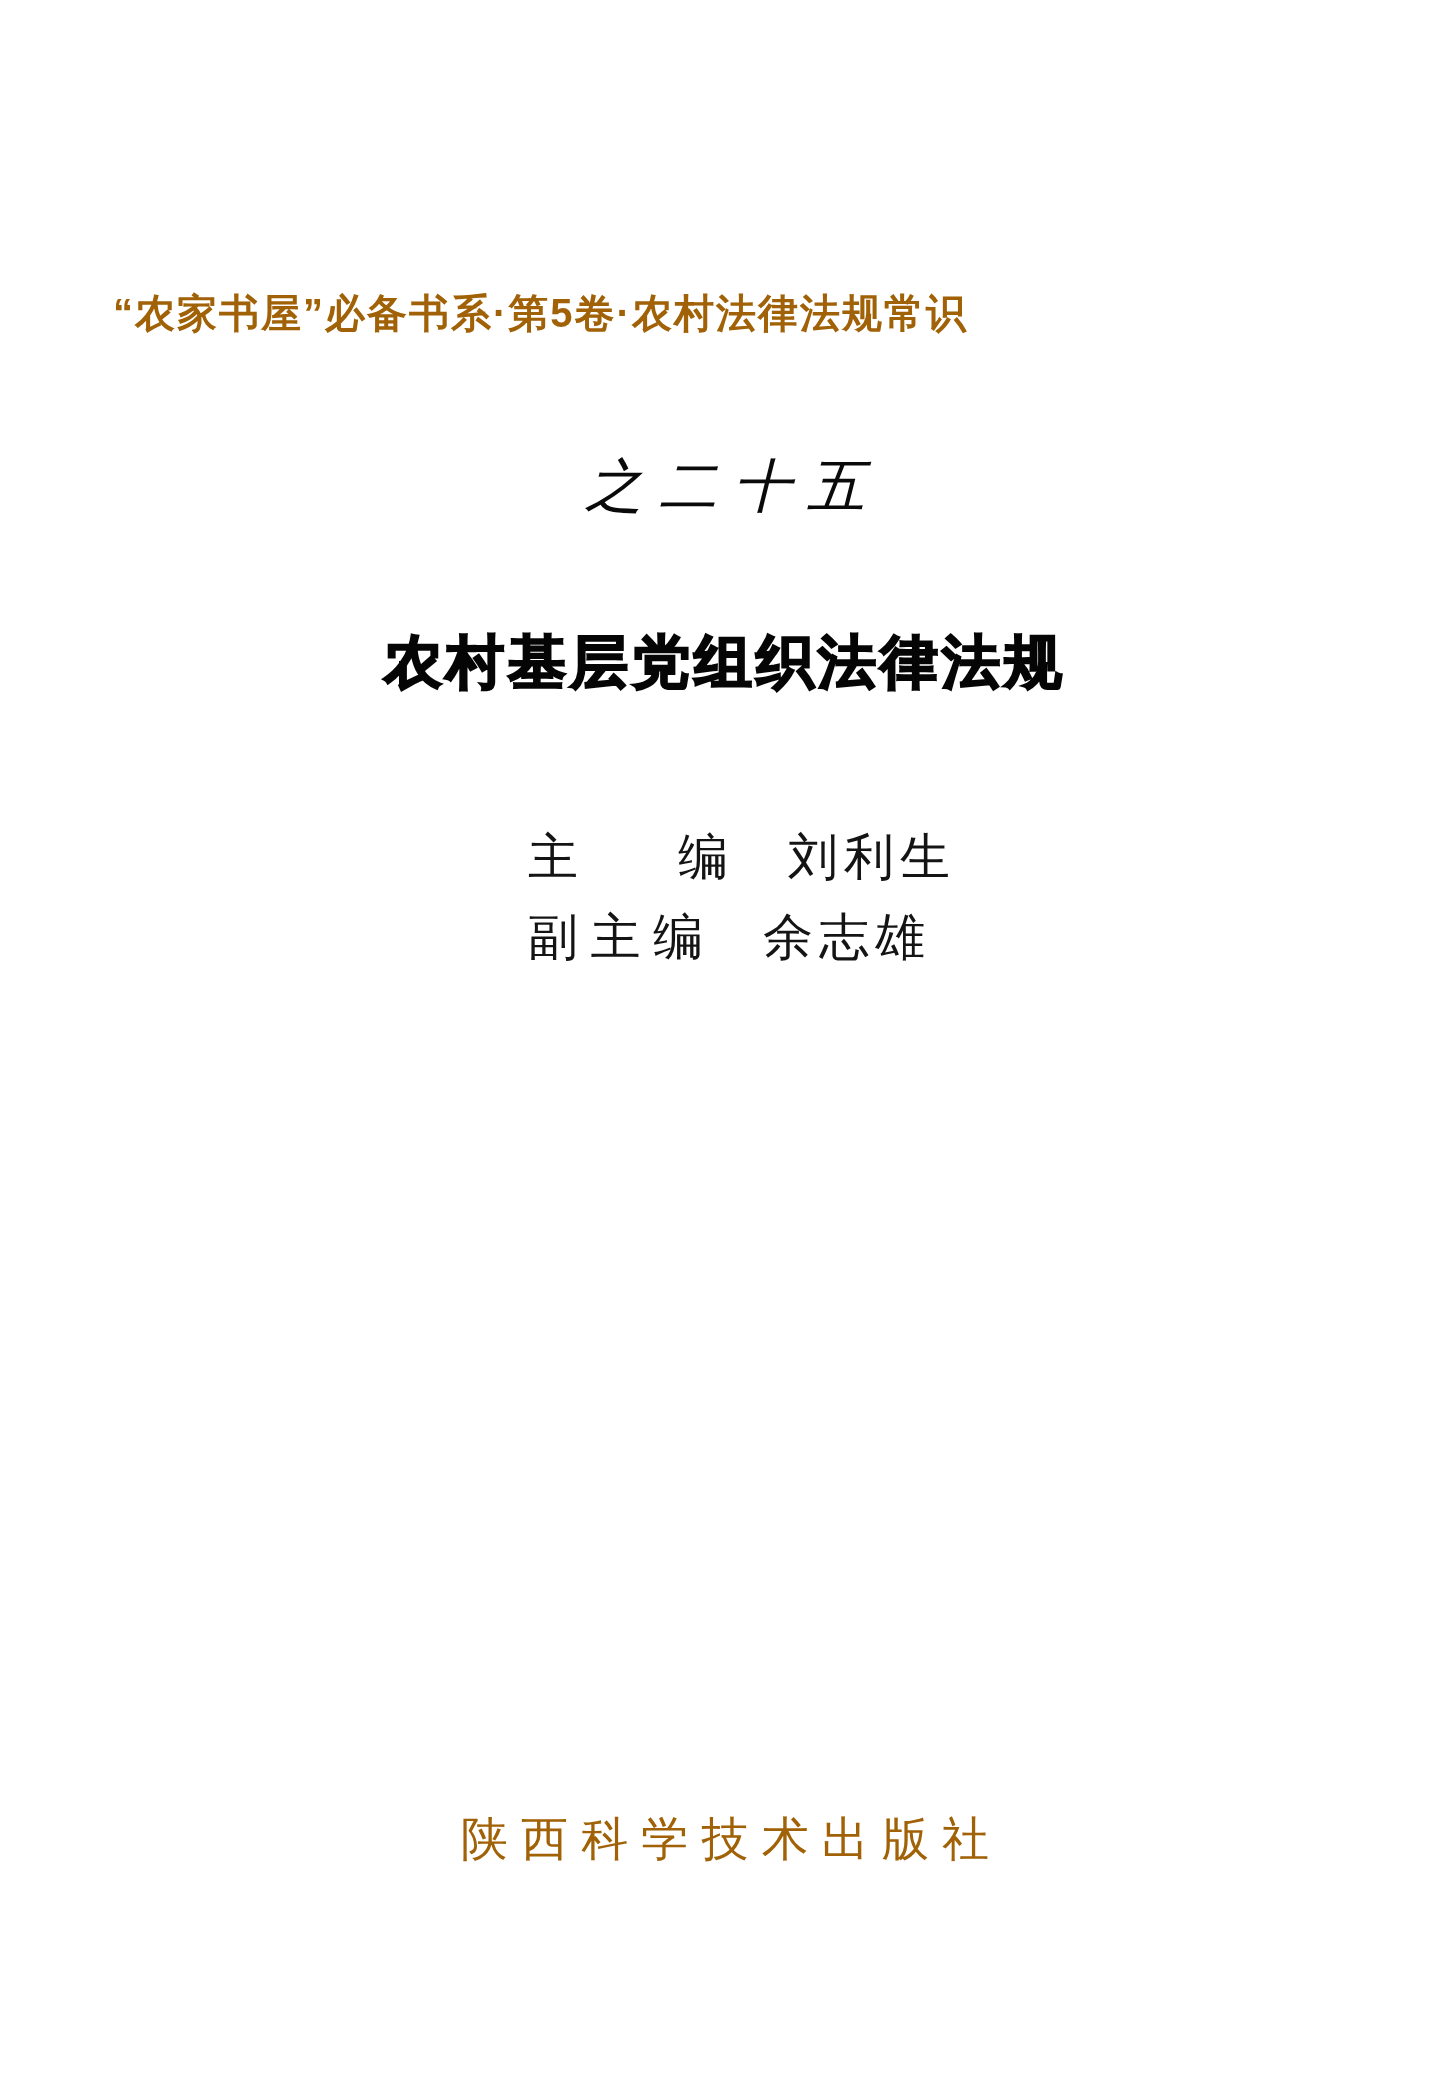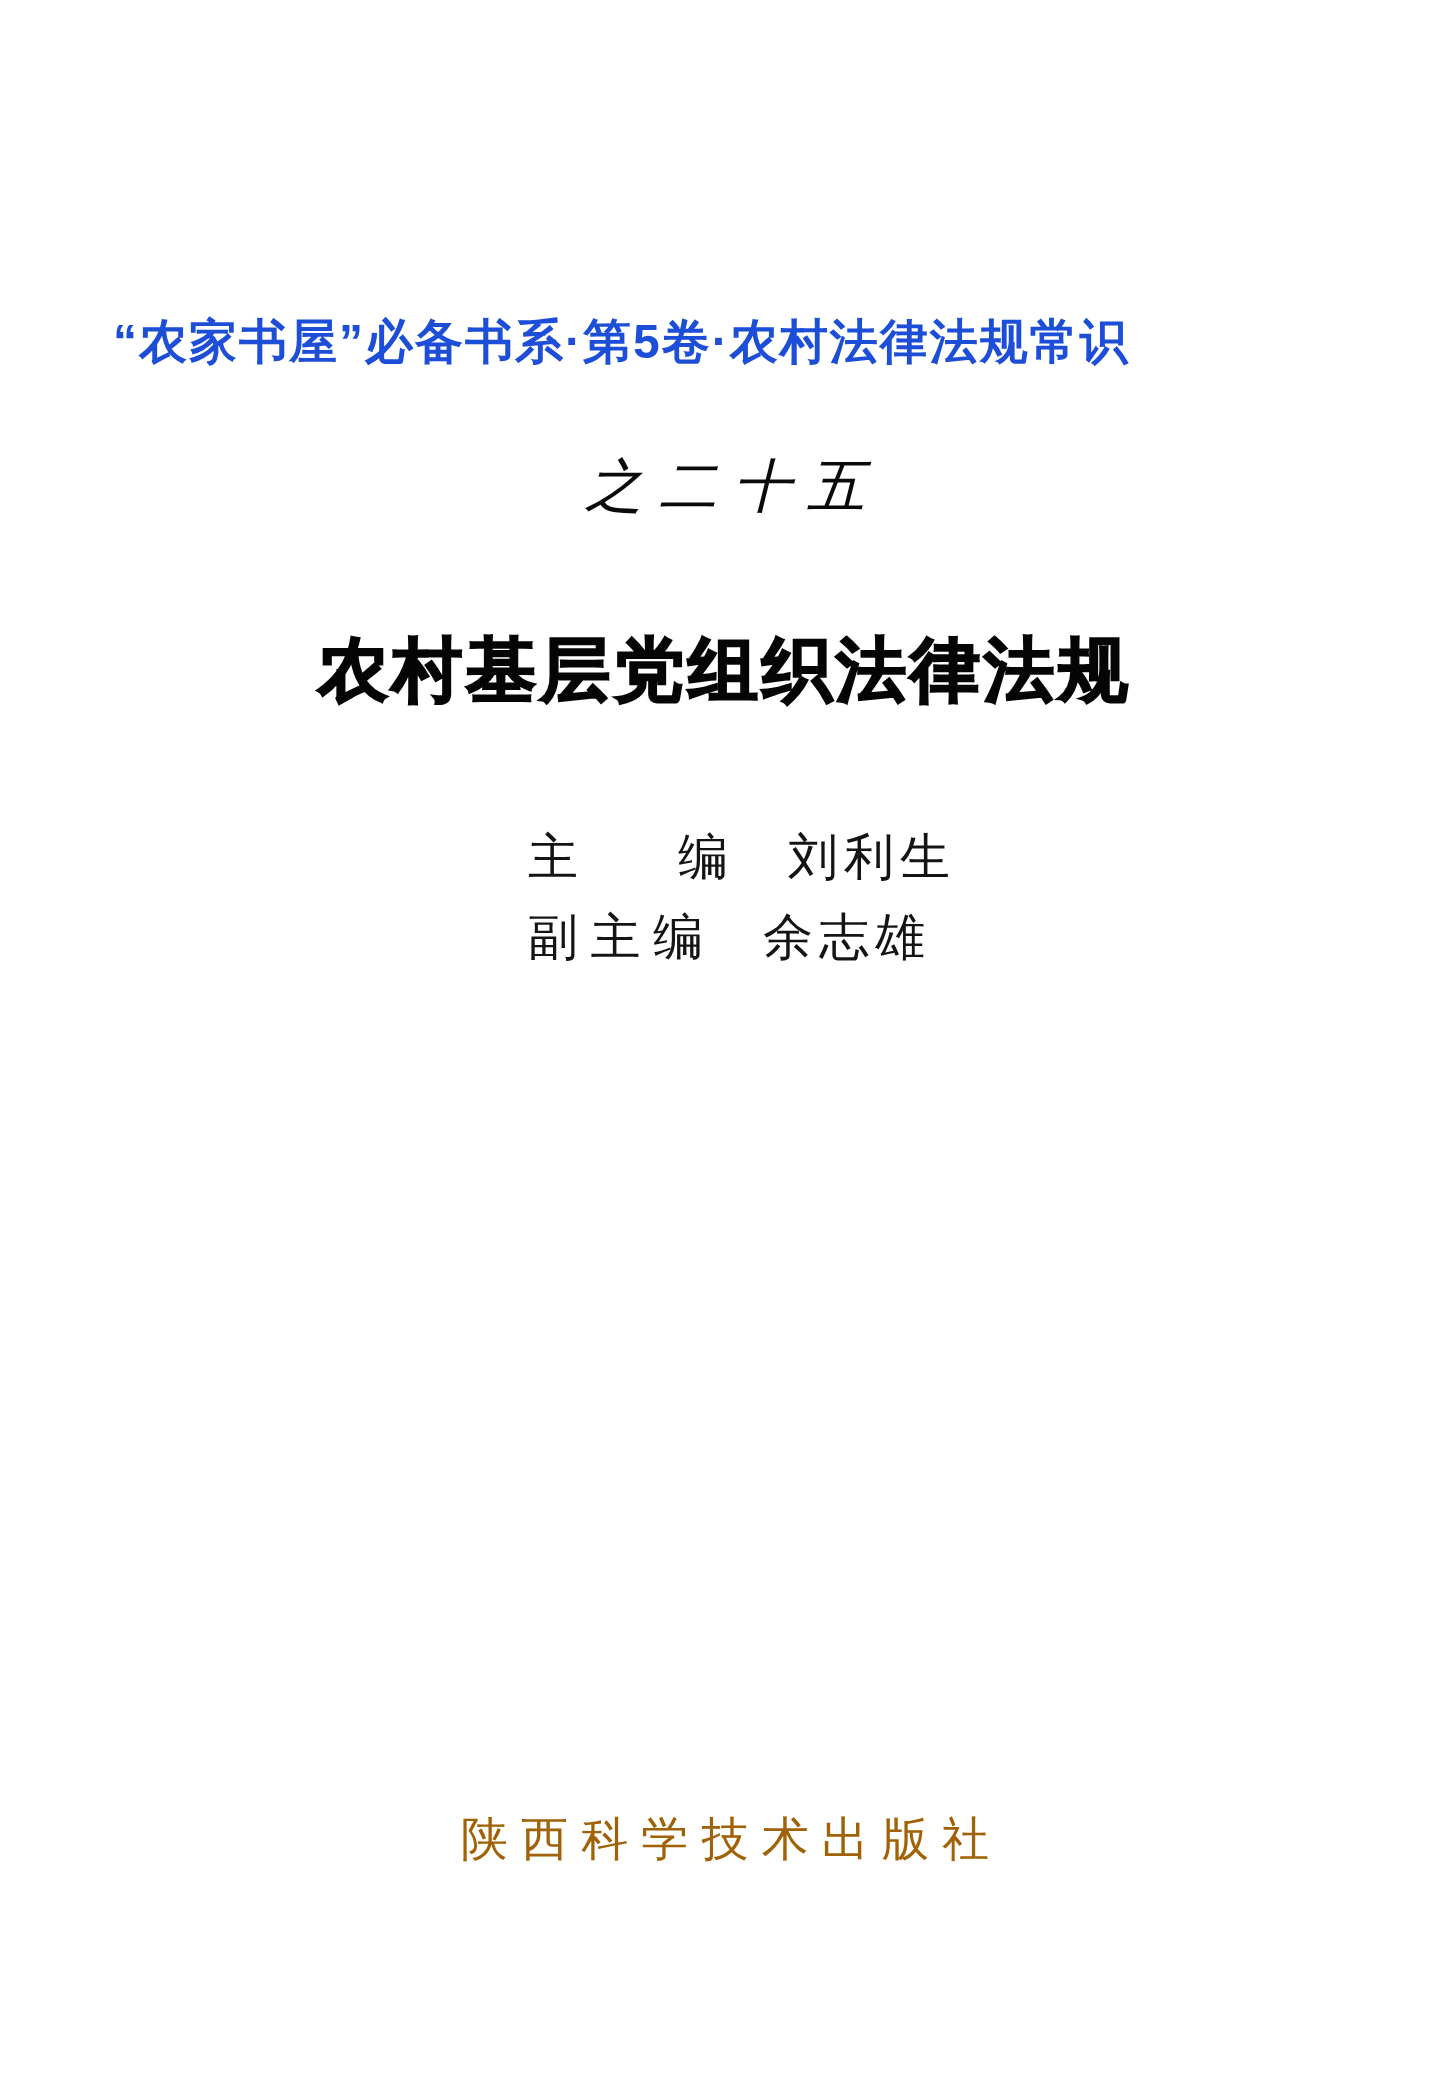--- a/index.html
+++ b/index.html
@@ -15,27 +15,27 @@
     background: #ffffff;
     overflow: hidden;
     font-family: "Liberation Serif", serif;
     color: #111111;
   }
 
   
   .series-title {
     position: absolute;
     left: 113px;
-    top: 310px;
+    top: 286px;
     font-family: "Liberation Sans", sans-serif;
     font-weight: bold;
-    font-size: 48px;
+    font-size: 40px;
     letter-spacing: 2px;
     white-space: nowrap;
-    color: #1d4ed8;
+    color: #a16207;
   }
 
   
   .volume-number {
     position: absolute;
     left: 0;
     top: 448px;
     width: 100%;
     text-align: center;
     font-family: "Liberation Serif", serif;
@@ -50,21 +50,21 @@
 
   
   .book-title {
     position: absolute;
     left: 0;
     top: 624px;
     width: 100%;
     text-align: center;
     font-family: "Liberation Serif", serif;
     font-weight: 900;
-    font-size: 70px;
+    font-size: 58px;
     letter-spacing: 4px;
     white-space: nowrap;
     color: #050505;
     -webkit-text-stroke: 2px #050505;
   }
 
   
   .editors {
     position: absolute;
     left: 528px;

